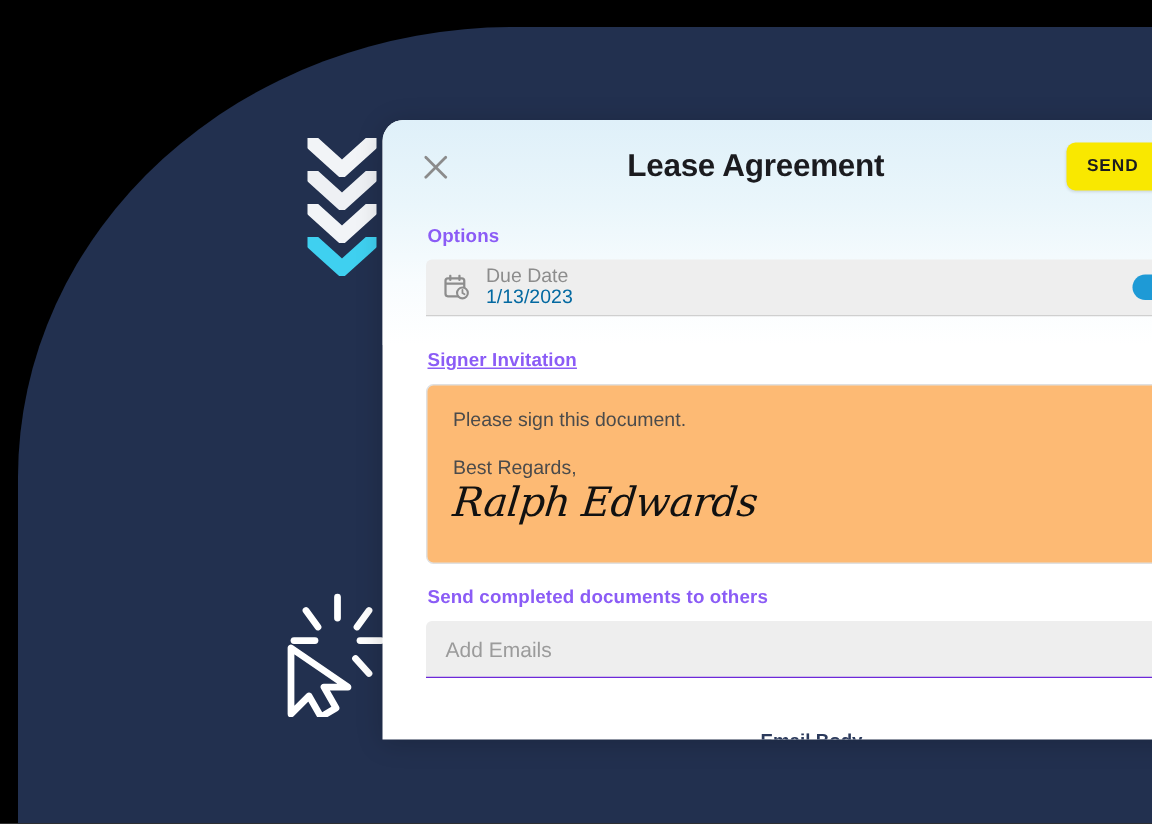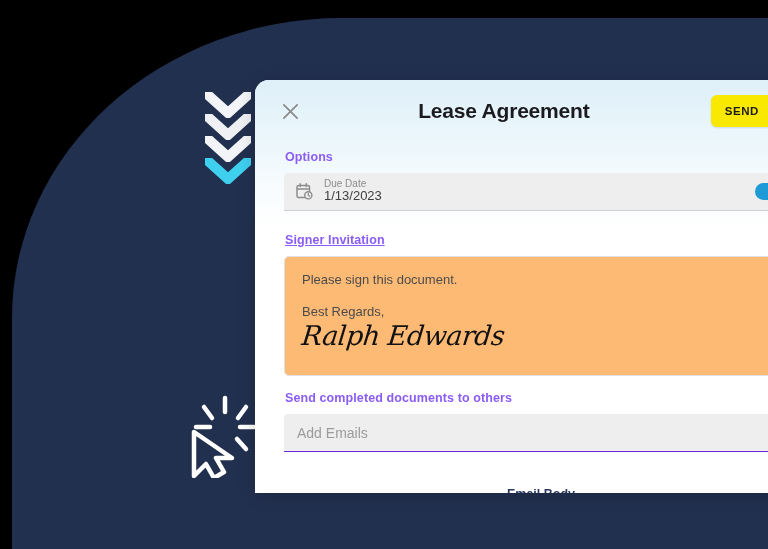--- a/index.html
+++ b/index.html
@@ -178,28 +178,28 @@
   }
   .field-icon svg { display: block; }
   .field-text {
     flex: 1 1 auto;
     min-width: 0;
     display: flex;
     flex-direction: column;
     justify-content: center;
   }
   .field-caption {
-    font-size: 10px;
+    font-size: 13px;
     color: #8c8c8c;
     line-height: 1.05;
     margin-bottom: 0;
   }
   .field-value {
     font-size: 13px;
-    color: #404040;
+    color: #0369a1;
     line-height: 1.15;
   }
   .field-single {
     font-size: 13.5px;
     color: #4a4a4a;
   }
 
   
   .toggle {
     flex: 0 0 auto;

